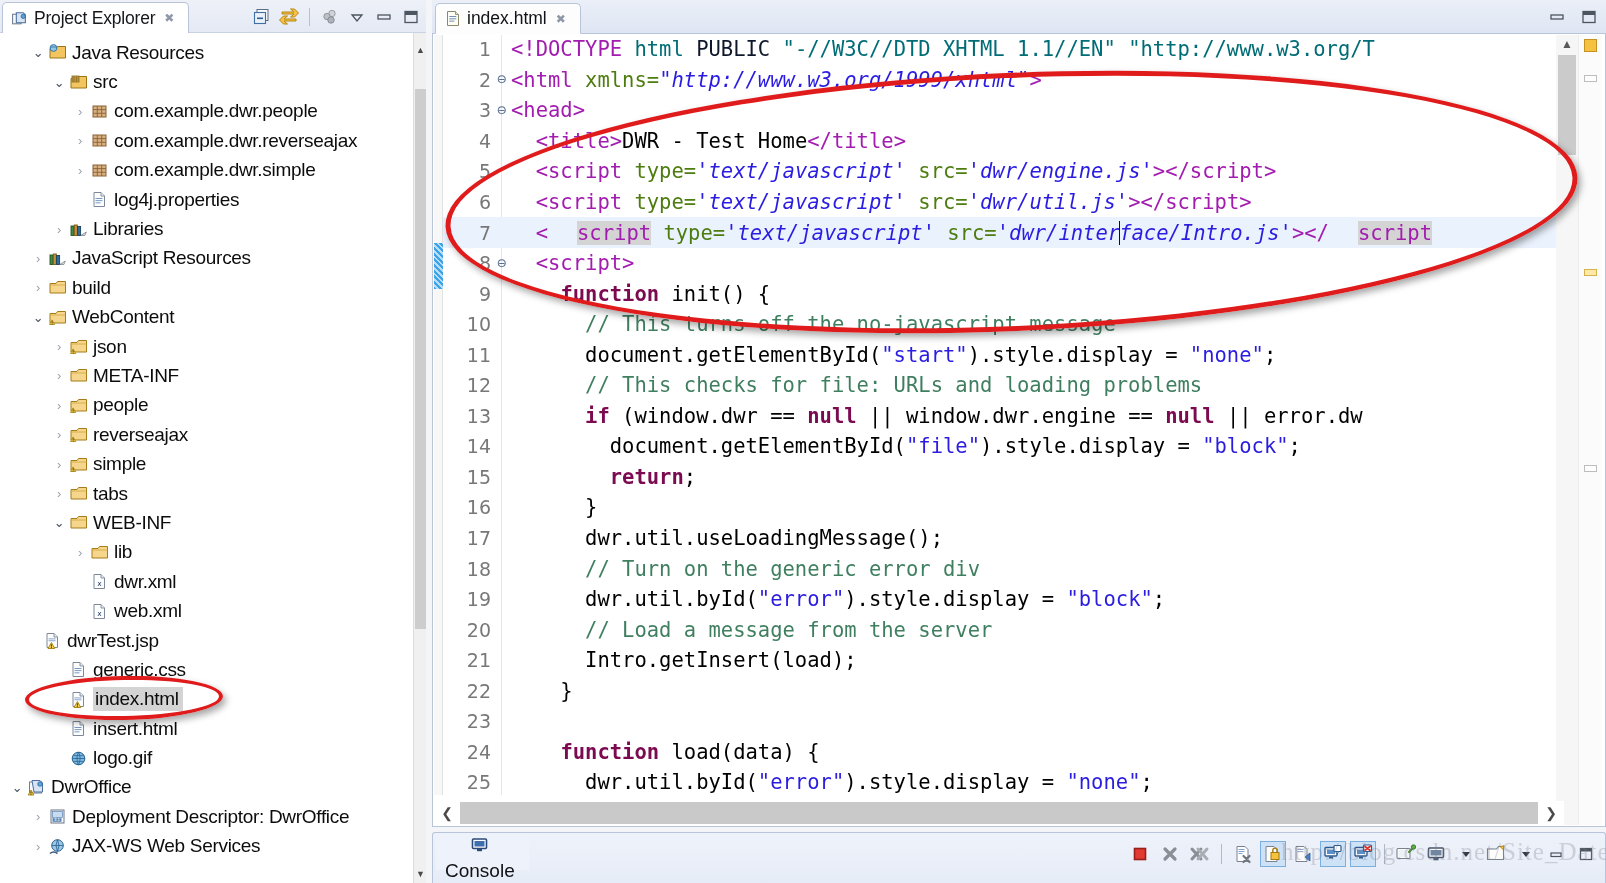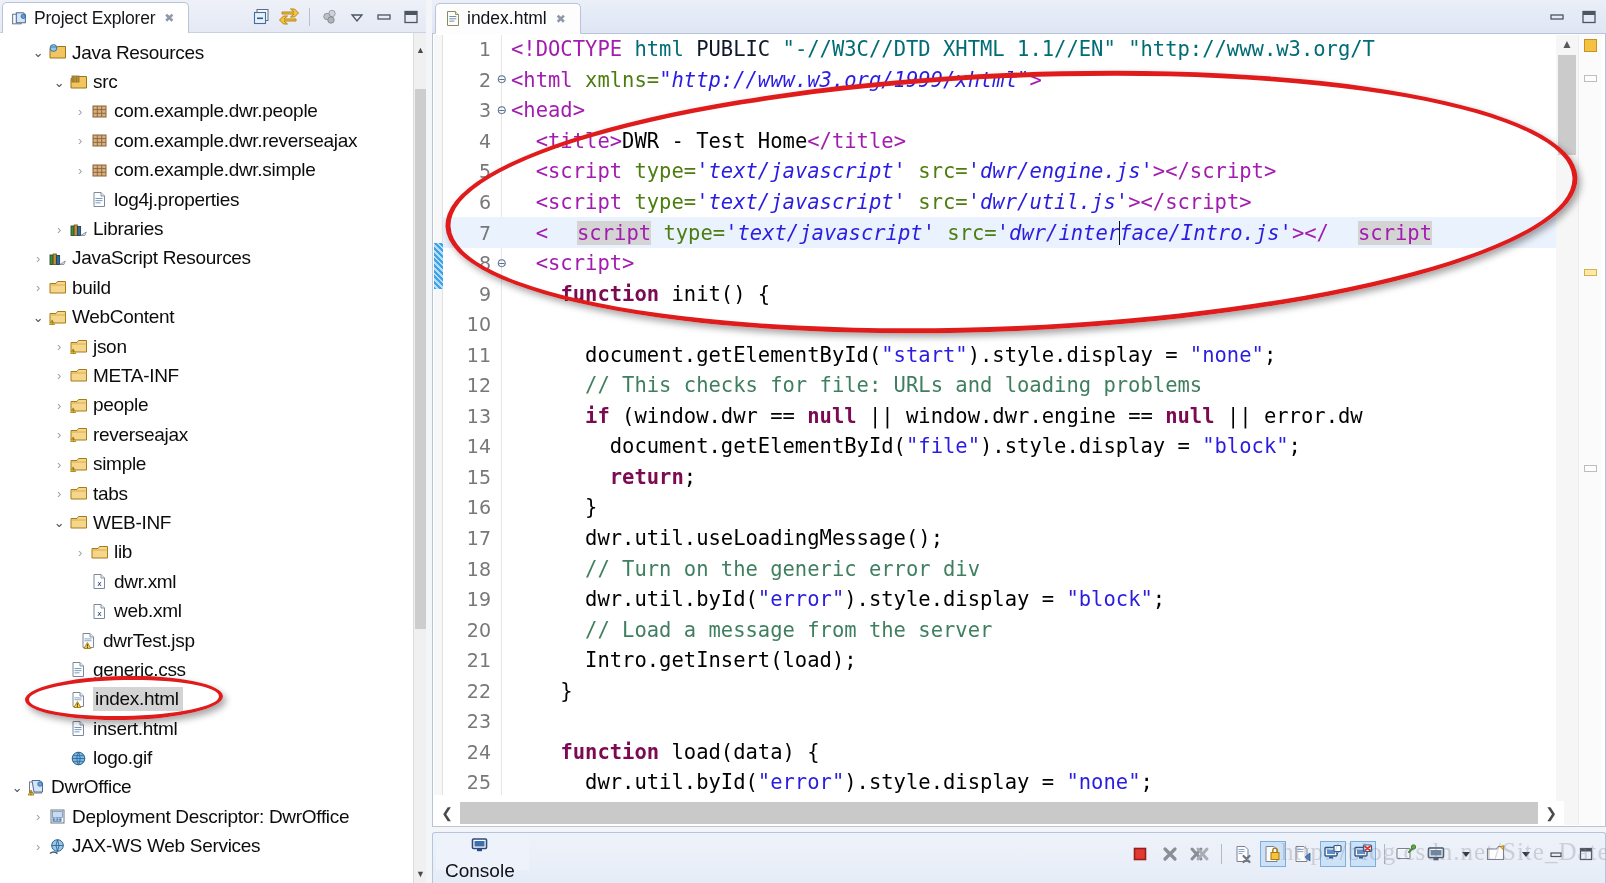--- a/index.html
+++ b/index.html
@@ -687,21 +687,21 @@
           <span class="twisty"></span>
           <span class="ico">
             <svg width="21" height="19" viewBox="0 0 21 19">
               <path d="M5 2.5 h7 l3.5 3.5 v10.5 h-10.5 z" fill="#fdfeff" stroke="#7f8896" stroke-width="1"></path>
               <path d="M12 2.5 v3.5 h3.5" fill="#e3ebf5" stroke="#7f8896" stroke-width="0.9"></path>
               <text x="10.2" y="13.6" font-family="DejaVu Sans, sans-serif" font-size="7.5" fill="#27406a" text-anchor="middle">x</text>
             </svg>
           </span>
           <span class="lbl">web.xml</span>
         </div>
-        <div class="row" style="padding-left: 61px;">
+        <div class="row" style="padding-left: 25px;">
           <span class="twisty"></span>
           <span class="ico">
             <svg width="21" height="19" viewBox="0 0 21 19">
               <path d="M5 2.5 h7 l3.5 3.5 v10.5 h-10.5 z" fill="#fdfeff" stroke="#7f8896" stroke-width="1"></path>
               <path d="M12 2.5 v3.5 h3.5" fill="#e3ebf5" stroke="#7f8896" stroke-width="0.9"></path>
               <rect x="6.5" y="7.5" width="7" height="0.8" fill="#6d8fba"></rect>
               <rect x="6.5" y="9.4" width="7" height="0.8" fill="#6d8fba"></rect>
               <path d="M6 17.5 l3.4 -6 l3.4 6 z" fill="#f5d14a" stroke="#a57f10" stroke-width="0.9"></path>
               <rect x="8.9" y="13.3" width="1" height="2.3" fill="#4a3a05"></rect>
               <rect x="8.9" y="16.1" width="1" height="1" fill="#4a3a05"></rect>
@@ -850,21 +850,21 @@
       <div id="code-scroll">
           <div class="cline"><span class="ln">1</span><span class="fold"></span><span class="ctext"><span class="t-tag">&lt;!DOCTYPE </span><span class="t-dtd">html </span><span class="t-gray">PUBLIC </span><span class="t-dtd">"-//W3C//DTD XHTML 1.1//EN" </span><span class="t-dtd">"http://www.w3.org/T</span></span></div>
           <div class="cline"><span class="ln">2</span><span class="fold">⊖</span><span class="ctext"><span class="t-tag">&lt;html </span><span class="t-attr">xmlns=</span><span class="t-str">"http://www.w3.org/1999/xhtml"</span><span class="t-tag">&gt;</span></span></div>
           <div class="cline"><span class="ln">3</span><span class="fold">⊖</span><span class="ctext"><span class="t-tag">&lt;head&gt;</span></span></div>
           <div class="cline"><span class="ln">4</span><span class="fold"></span><span class="ctext"><span class="t-tag">  &lt;title&gt;</span><span class="t-plain">DWR - Test Home</span><span class="t-tag">&lt;/title&gt;</span></span></div>
           <div class="cline"><span class="ln">5</span><span class="fold"></span><span class="ctext"><span class="t-tag">  &lt;script </span><span class="t-attr">type=</span><span class="t-str">'text/javascript'</span><span class="t-plain"> </span><span class="t-attr">src=</span><span class="t-str">'dwr/engine.js'</span><span class="t-tag">&gt;&lt;/script&gt;</span></span></div>
           <div class="cline"><span class="ln">6</span><span class="fold"></span><span class="ctext"><span class="t-tag">  &lt;script </span><span class="t-attr">type=</span><span class="t-str">'text/javascript'</span><span class="t-plain"> </span><span class="t-attr">src=</span><span class="t-str">'dwr/util.js'</span><span class="t-tag">&gt;&lt;/script&gt;</span></span></div>
           <div class="cline hl"><span class="ln">7</span><span class="fold"></span><span class="ctext"><span class="t-tag">  &lt;</span><span class="t-tag occ">script</span><span class="t-plain"> </span><span class="t-attr">type=</span><span class="t-str">'text/javascript'</span><span class="t-plain"> </span><span class="t-attr">src=</span><span class="t-str">'dwr/inter</span><span class="caret"></span><span class="t-str">face/Intro.js'</span><span class="t-tag">&gt;&lt;/</span><span class="t-tag occ">script</span></span></div>
           <div class="cline"><span class="ln">8</span><span class="fold">⊖</span><span class="ctext"><span class="t-tag">  &lt;script&gt;</span></span></div>
           <div class="cline"><span class="ln">9</span><span class="fold"></span><span class="ctext"><span class="t-plain">    </span><span class="t-kw">function</span><span class="t-plain"> init() {</span></span></div>
-          <div class="cline"><span class="ln">10</span><span class="fold"></span></div>
+          <div class="cline"><span class="ln">10</span><span class="fold"></span><span class="ctext"><span class="t-cmt">      // This turns off the no-javascript message</span></span></div>
           <div class="cline"><span class="ln">11</span><span class="fold"></span><span class="ctext"><span class="t-plain">      document.getElementById(</span><span class="t-jstr">"start"</span><span class="t-plain">).style.display = </span><span class="t-jstr">"none"</span><span class="t-plain">;</span></span></div>
           <div class="cline"><span class="ln">12</span><span class="fold"></span><span class="ctext"><span class="t-cmt">      // This checks for file: URLs and loading problems</span></span></div>
           <div class="cline"><span class="ln">13</span><span class="fold"></span><span class="ctext"><span class="t-plain">      </span><span class="t-kw">if</span><span class="t-plain"> (window.dwr == </span><span class="t-kw">null</span><span class="t-plain"> || window.dwr.engine == </span><span class="t-kw">null</span><span class="t-plain"> || error.dw</span></span></div>
           <div class="cline"><span class="ln">14</span><span class="fold"></span><span class="ctext"><span class="t-plain">        document.getElementById(</span><span class="t-jstr">"file"</span><span class="t-plain">).style.display = </span><span class="t-jstr">"block"</span><span class="t-plain">;</span></span></div>
           <div class="cline"><span class="ln">15</span><span class="fold"></span><span class="ctext"><span class="t-plain">        </span><span class="t-kw">return</span><span class="t-plain">;</span></span></div>
           <div class="cline"><span class="ln">16</span><span class="fold"></span><span class="ctext"><span class="t-plain">      }</span></span></div>
           <div class="cline"><span class="ln">17</span><span class="fold"></span><span class="ctext"><span class="t-plain">      dwr.util.useLoadingMessage();</span></span></div>
           <div class="cline"><span class="ln">18</span><span class="fold"></span><span class="ctext"><span class="t-cmt">      // Turn on the generic error div</span></span></div>
           <div class="cline"><span class="ln">19</span><span class="fold"></span><span class="ctext"><span class="t-plain">      dwr.util.byId(</span><span class="t-jstr">"error"</span><span class="t-plain">).style.display = </span><span class="t-jstr">"block"</span><span class="t-plain">;</span></span></div>
           <div class="cline"><span class="ln">20</span><span class="fold"></span><span class="ctext"><span class="t-cmt">      // Load a message from the server</span></span></div>

